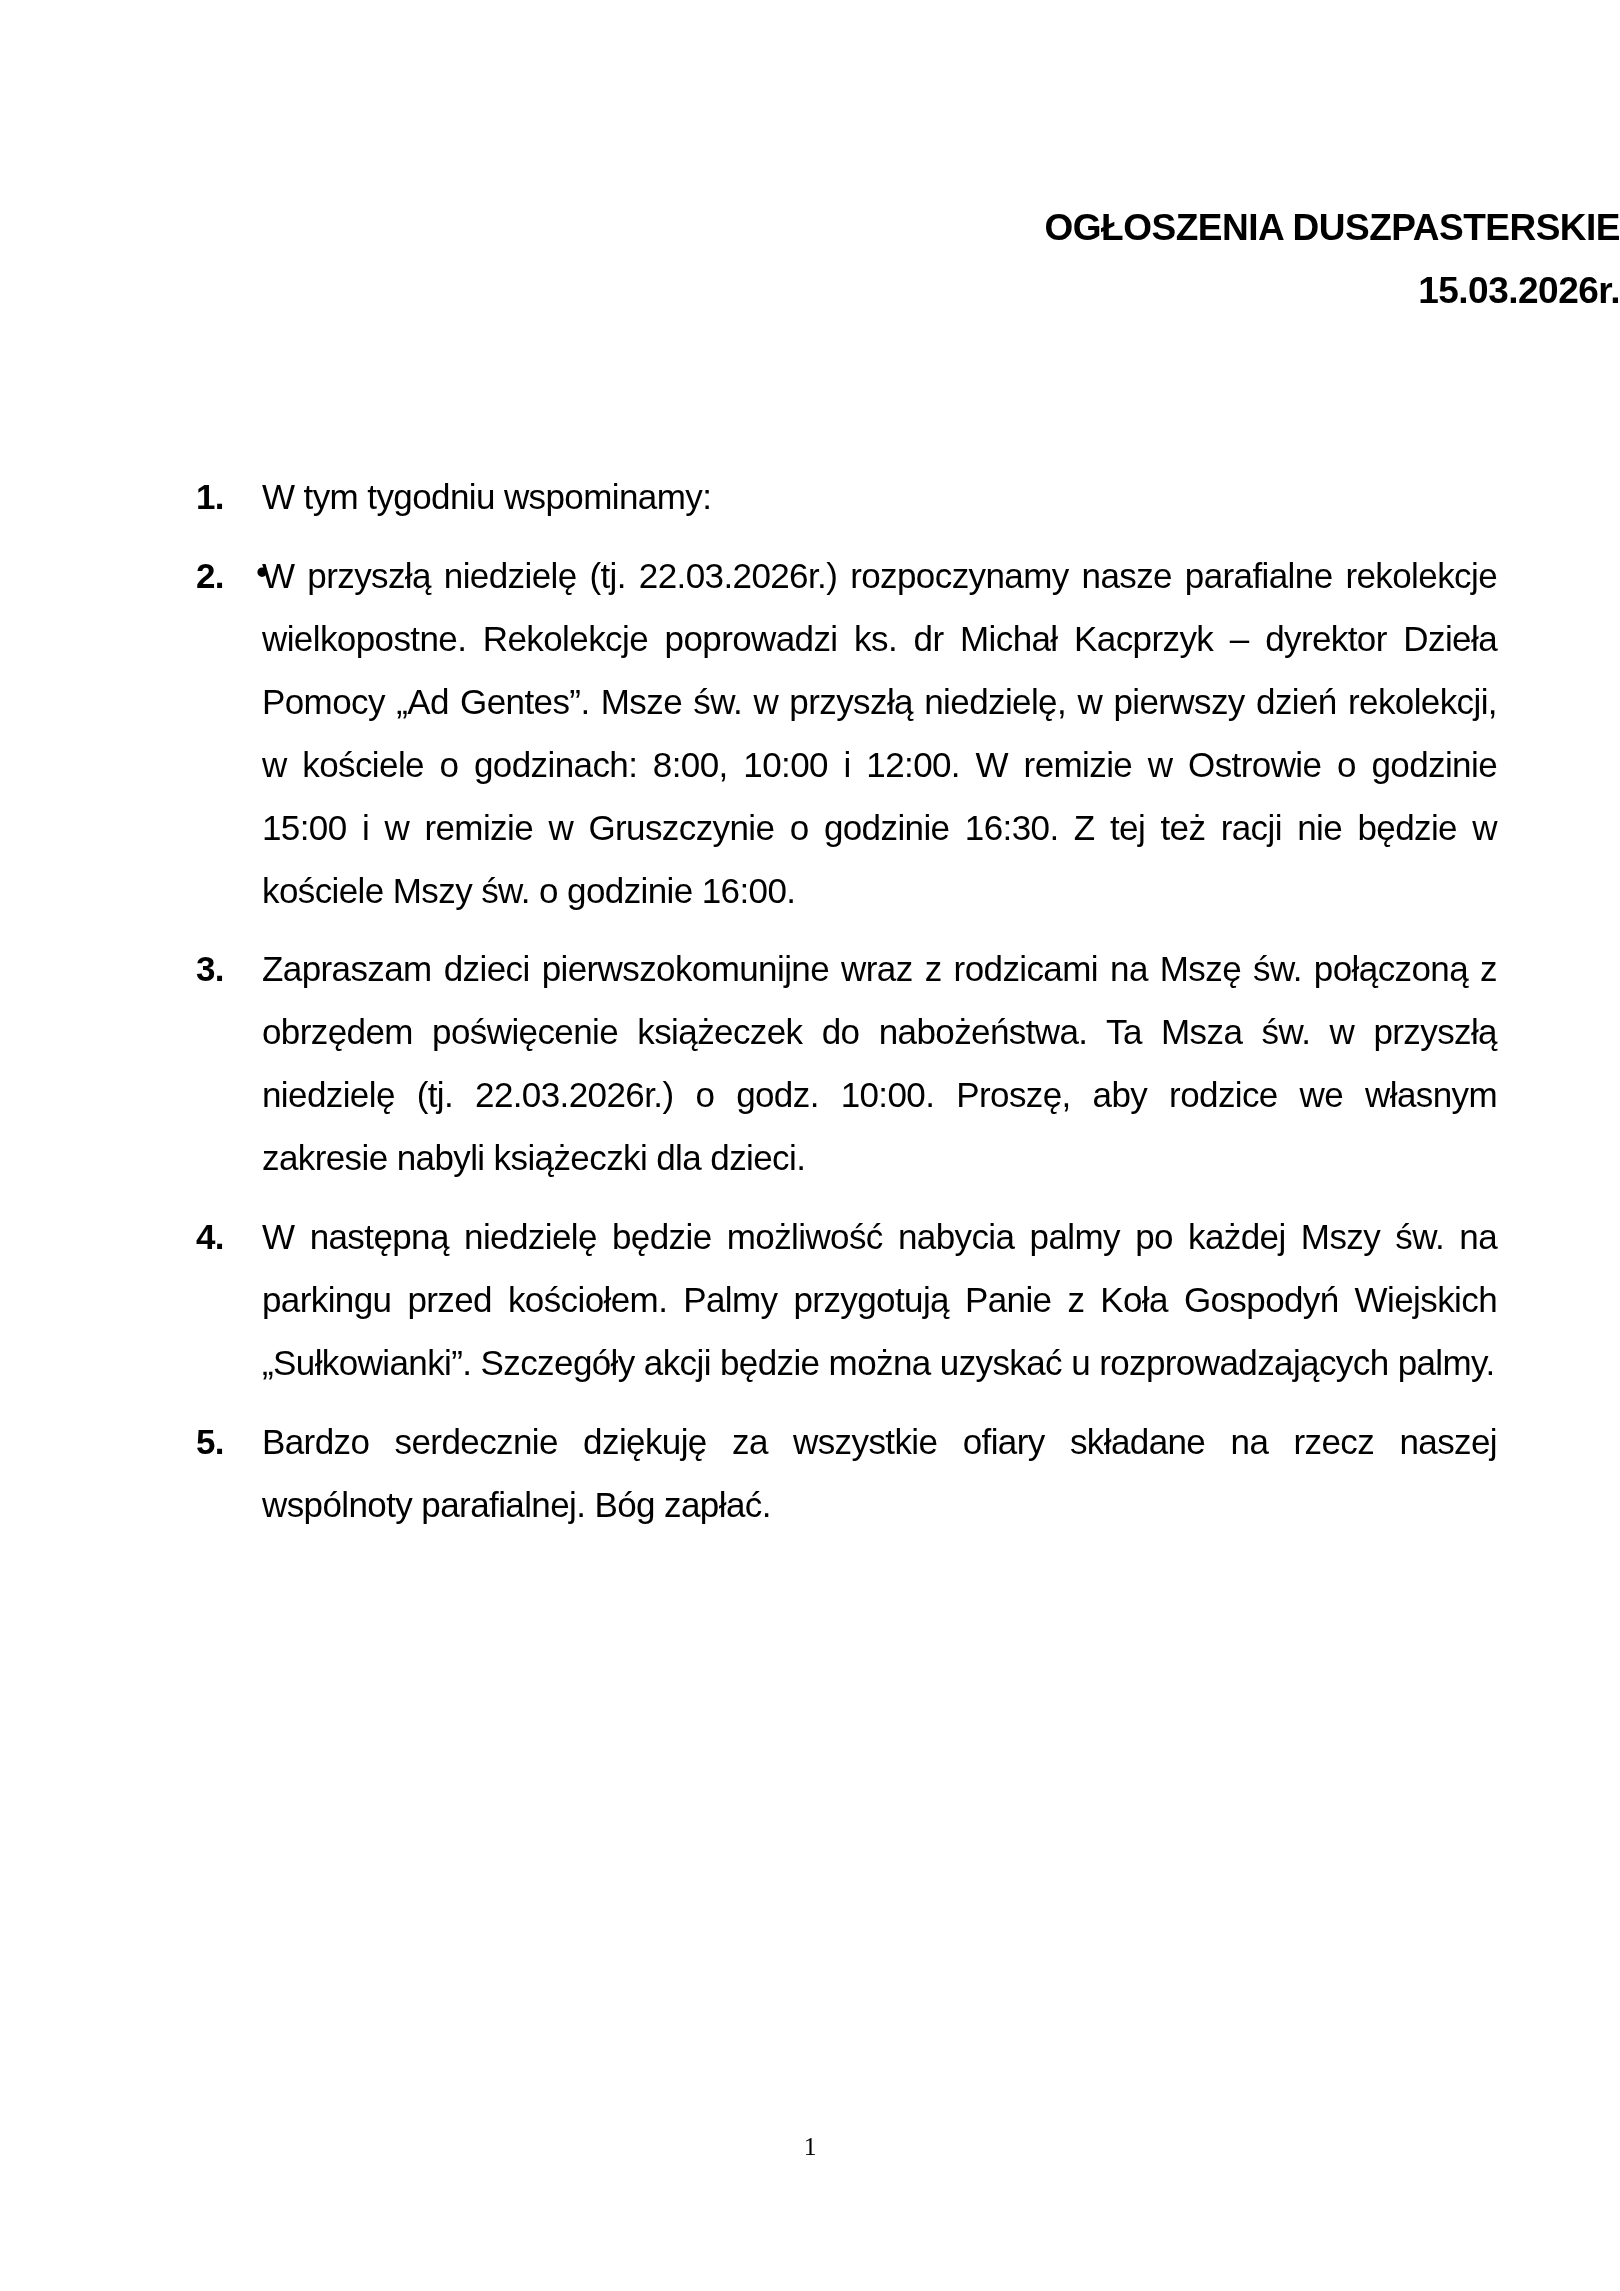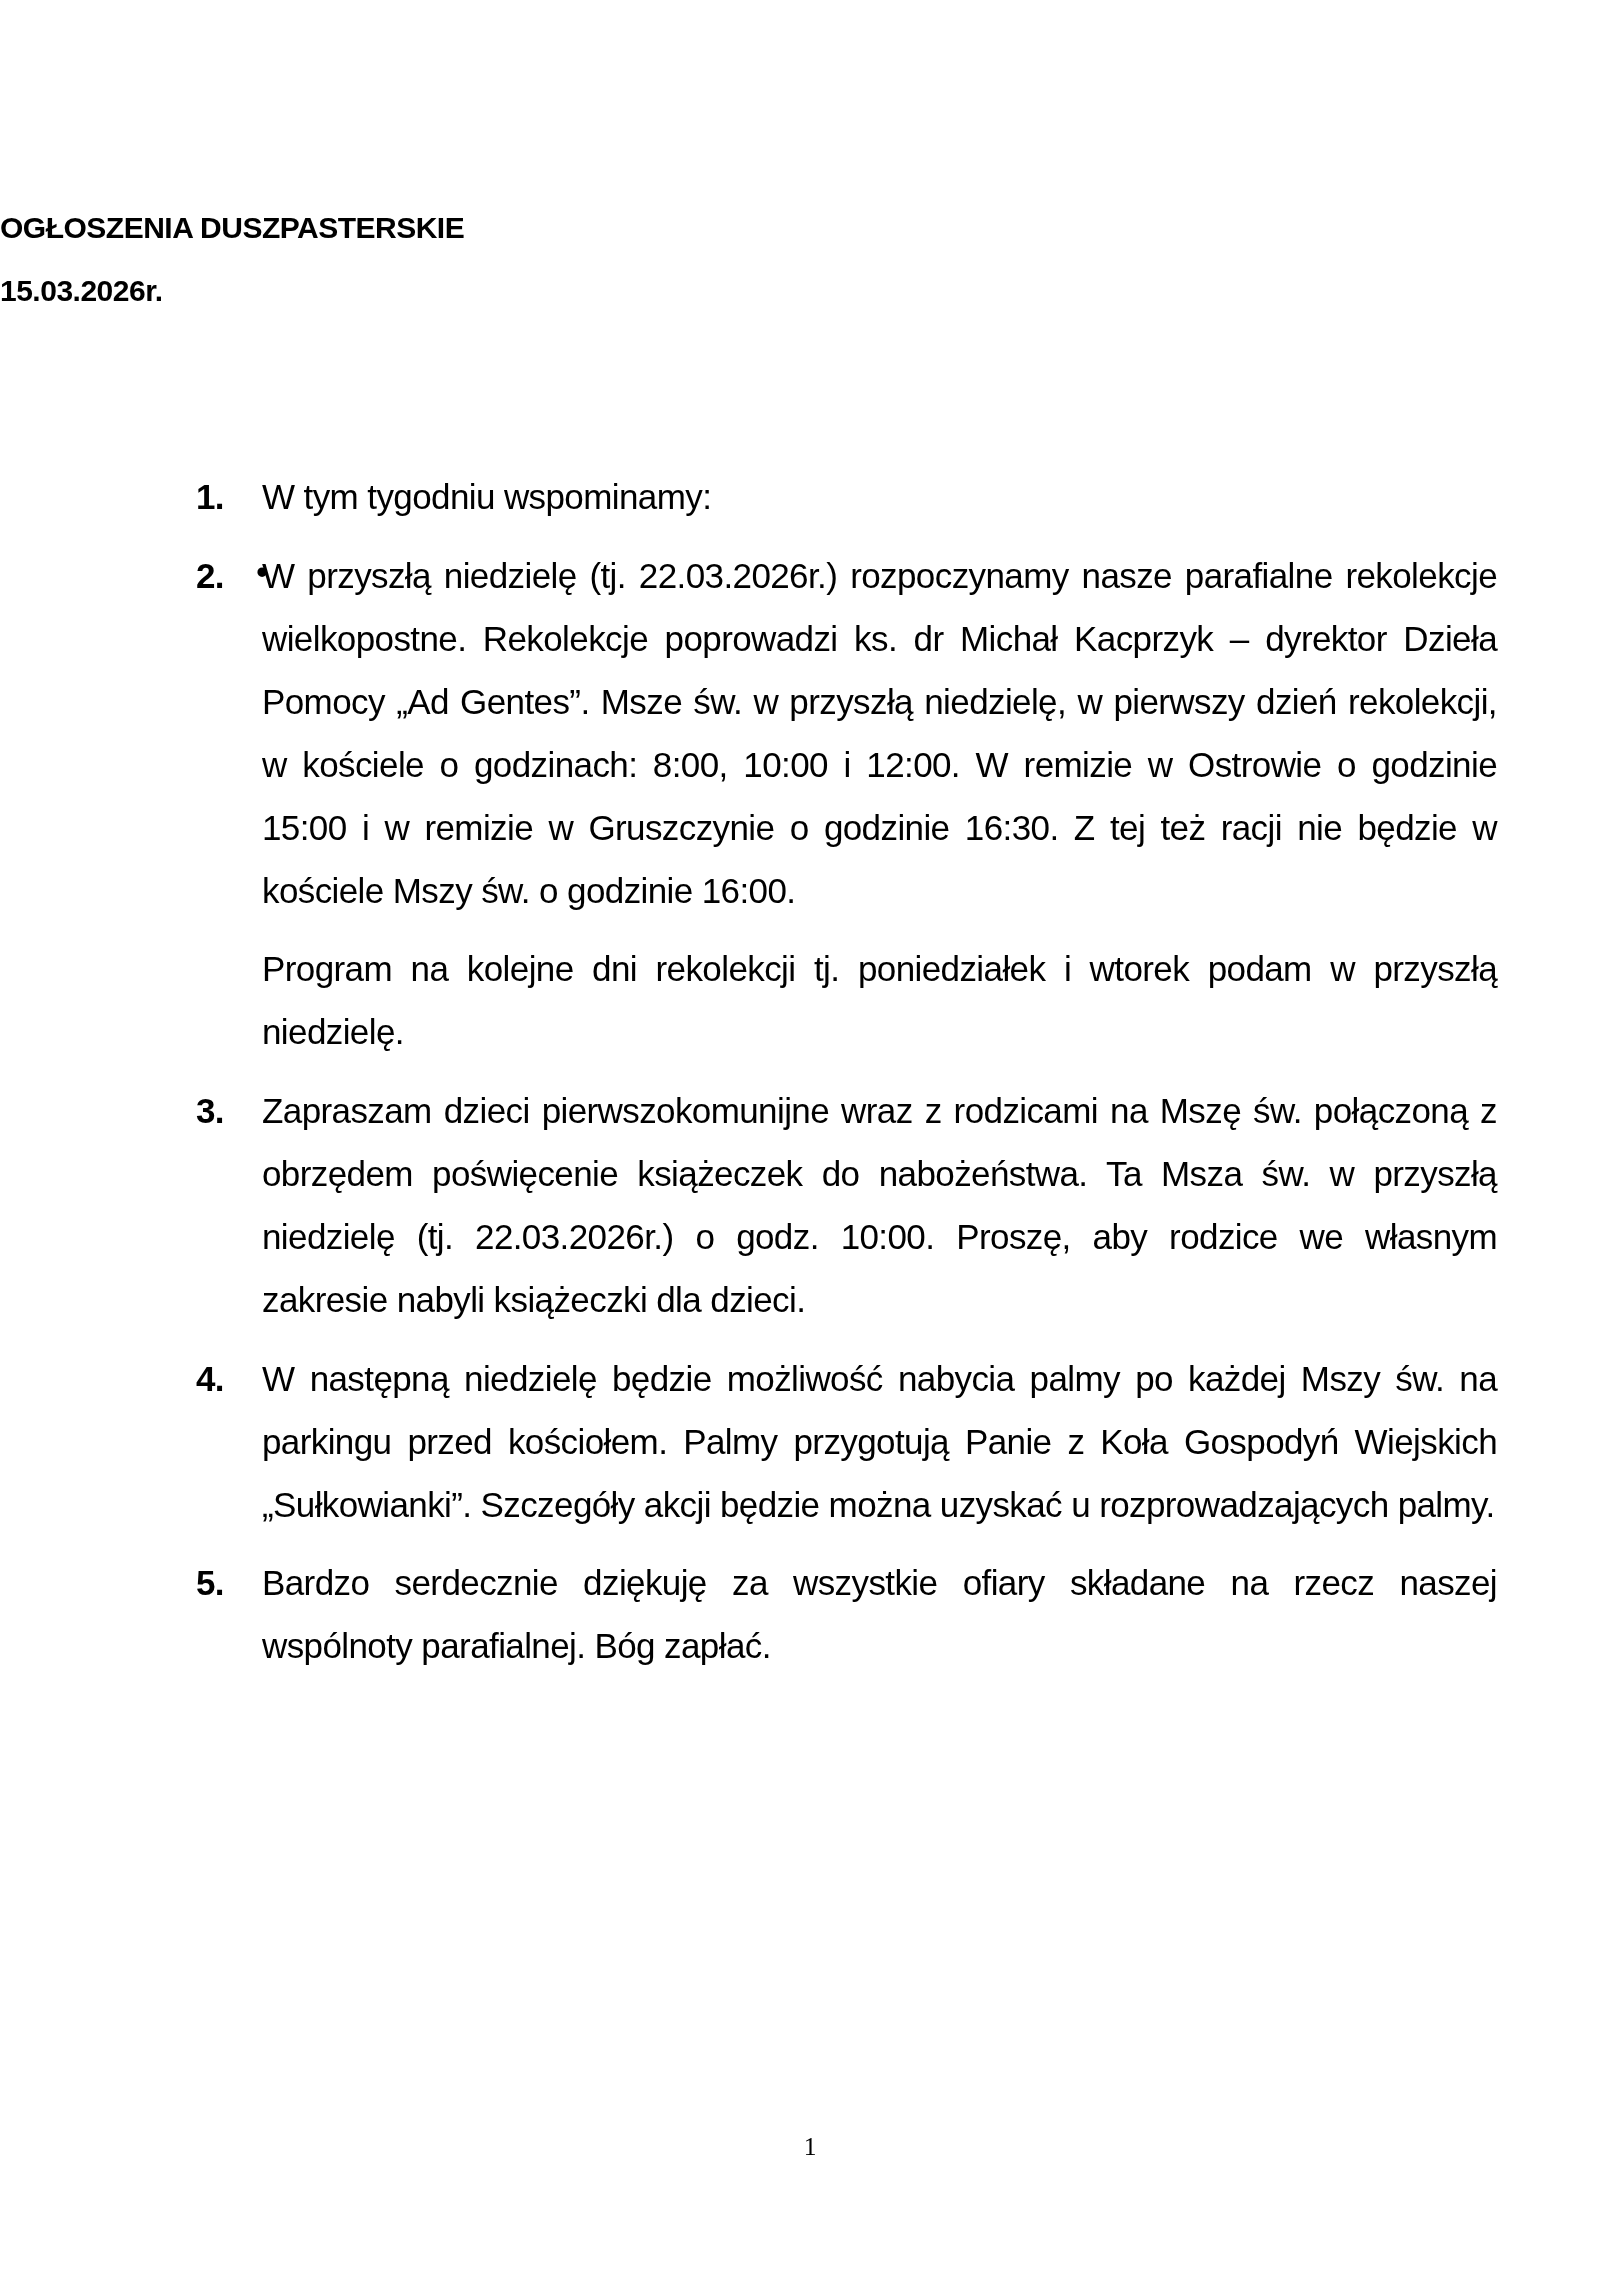--- a/index.html
+++ b/index.html
@@ -20,23 +20,23 @@
       left: 0; top: 0;
       width: 1620px;
       height: 2292px;
       background: #ffffff;
     }
     .header {
       position: absolute;
       left: 0;
       top: 196px;
       width: 1620px;
-      text-align: left;
+      text-align: right;
       font-weight: bold;
-      font-size: 30px;
+      font-size: 37px;
       line-height: 63px;
       letter-spacing: -0.5px;
     }
     .header div { white-space: nowrap; }
     .content {
       position: absolute;
       left: 196px;
       top: 453px;
       width: 1313px;
       font-size: 35px;
@@ -103,21 +103,20 @@
       <ul class="bullets">
         <li>
           <span class="dot">•</span>
         </li>
       </ul>
     </div>
 
     <div class="item">
       <span class="num">2.</span>
       <p>W przyszłą niedzielę (tj. 22.03.2026r.) rozpoczynamy nasze parafialne rekolekcje wielkopostne. Rekolekcje poprowadzi ks. dr Michał Kacprzyk – dyrektor Dzieła Pomocy „Ad Gentes”. Msze św. w przyszłą niedzielę, w pierwszy dzień rekolekcji, w kościele o godzinach: 8:00, 10:00 i 12:00. W remizie w Ostrowie o godzinie 15:00 i w remizie w Gruszczynie o godzinie 16:30. Z tej też racji nie będzie w kościele Mszy św. o godzinie 16:00.</p>
-      <p class="follow">Program na kolejne dni rekolekcji tj. poniedziałek i wtorek podam w przyszłą niedzielę.</p>
     </div>
 
     <div class="item">
       <span class="num">3.</span>
       <p>Zapraszam dzieci pierwszokomunijne wraz z rodzicami na Mszę św. połączoną z obrzędem poświęcenie książeczek do nabożeństwa. Ta Msza św. w przyszłą niedzielę (tj. 22.03.2026r.) o godz. 10:00. Proszę, aby rodzice we własnym zakresie nabyli książeczki dla dzieci.</p>
     </div>
 
     <div class="item">
       <span class="num">4.</span>
       <p>W następną niedzielę będzie możliwość nabycia palmy po każdej Mszy św.  na parkingu przed kościołem. Palmy przygotują Panie z Koła Gospodyń Wiejskich „Sułkowianki”. Szczegóły akcji będzie można uzyskać u rozprowadzających palmy.</p>

